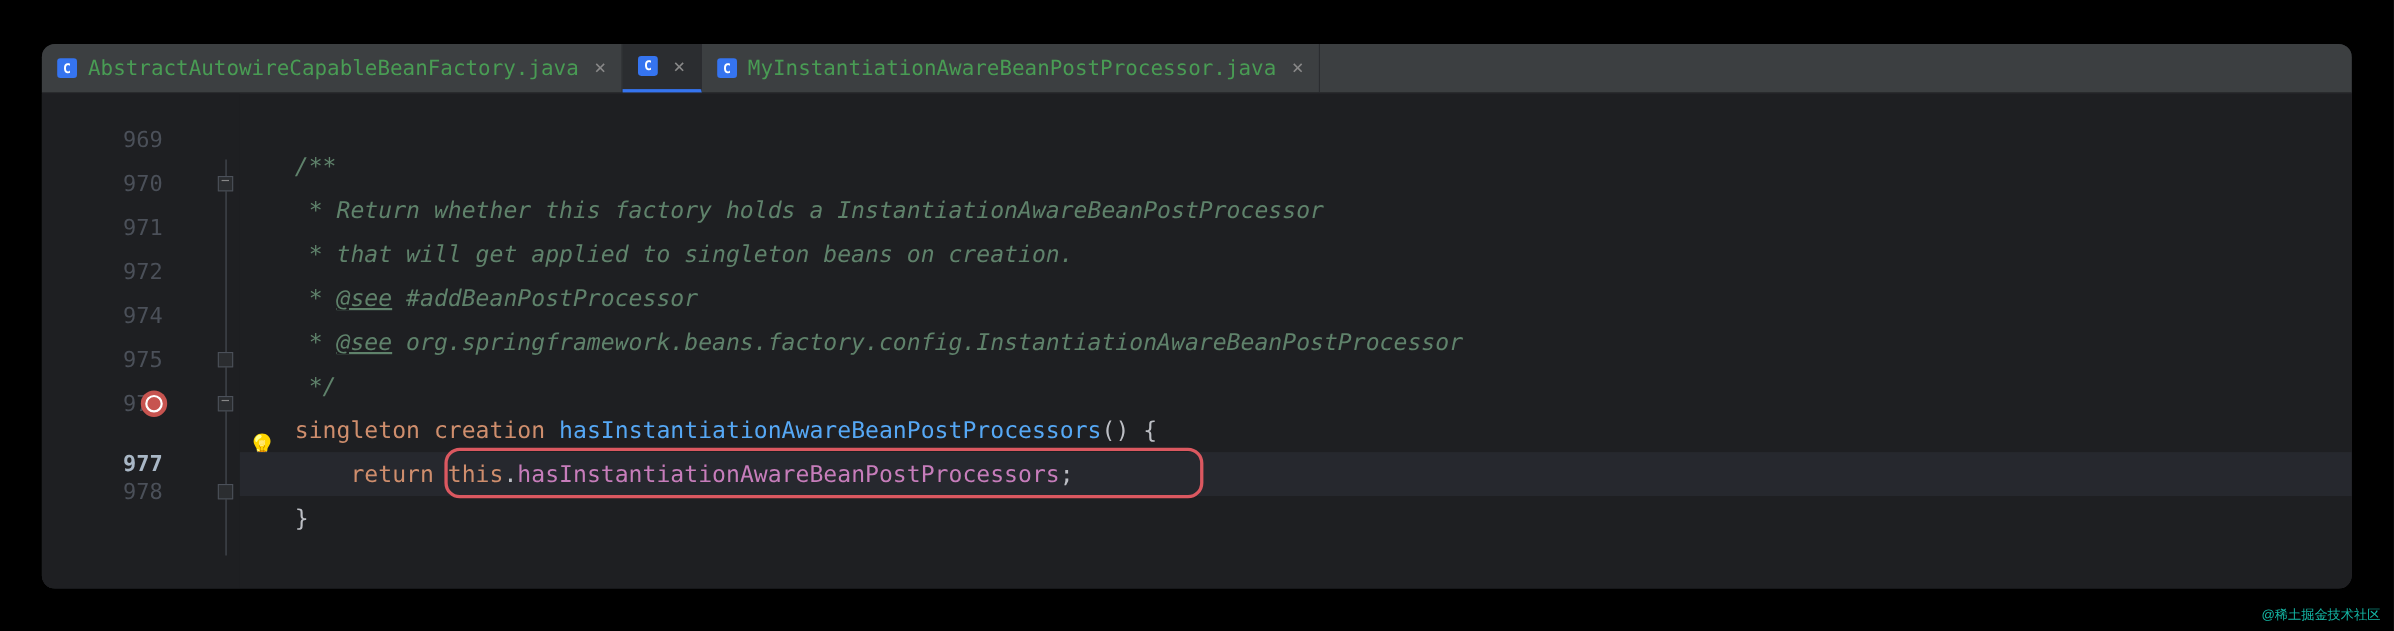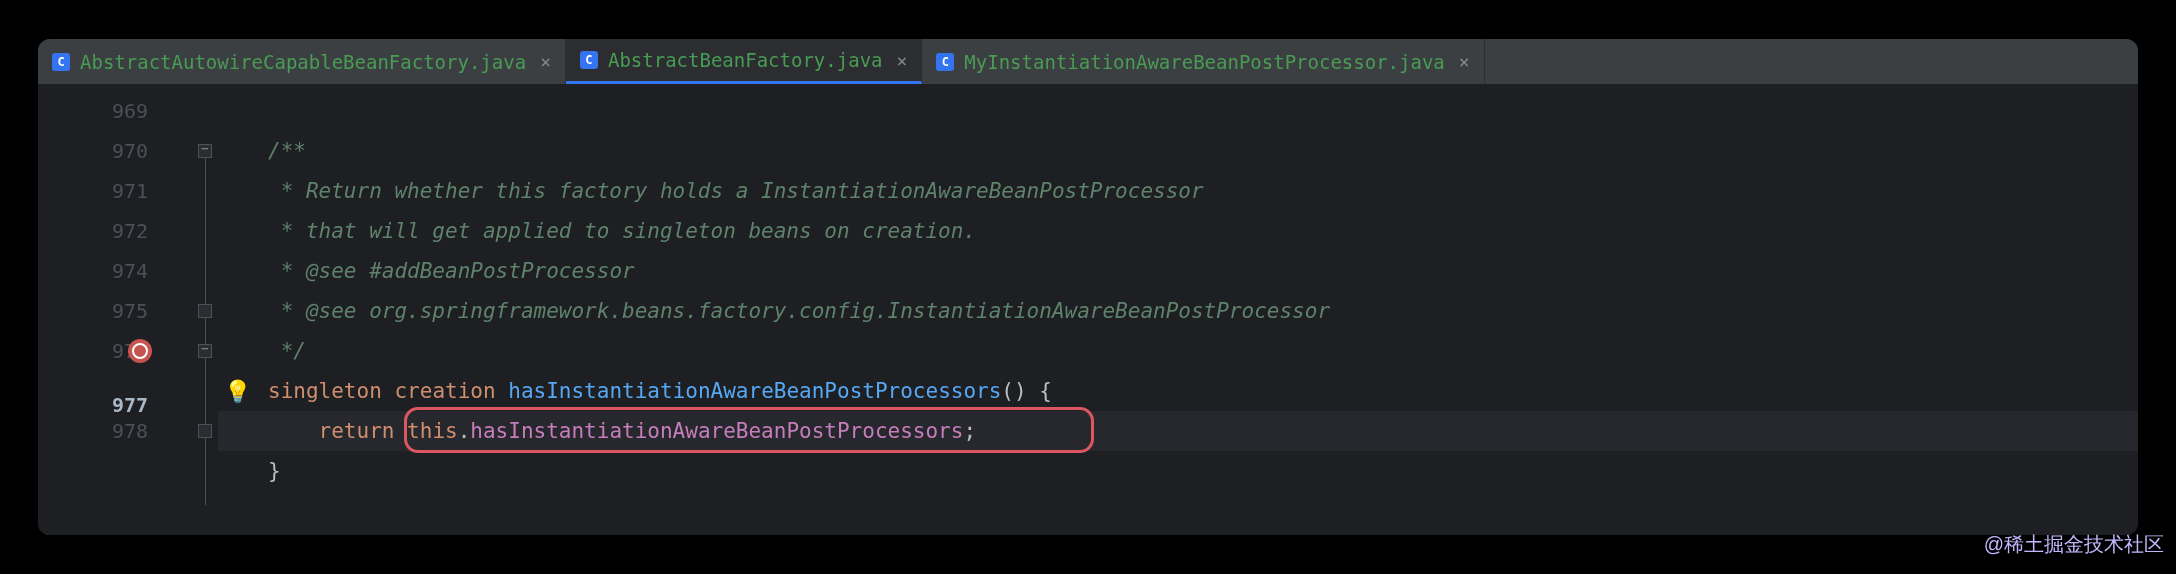--- a/index.html
+++ b/index.html
@@ -57,21 +57,21 @@
       margin-left: 4px;
     }
     .code-area {
       display: flex;
       background: #1E1F22;
       min-height: 450px;
       position: relative;
     }
     .gutter {
       width: 180px;
-      padding-top: 6px;
+      padding-top: 22px;
       background: #1E1F22;
       flex-shrink: 0;
       position: relative;
     }
     .line-row {
       height: 40px;
       display: flex;
       align-items: center;
       justify-content: flex-end;
       padding-right: 70px;
@@ -149,57 +149,56 @@
     .current-line-bg {
       background: #26282E;
       position: absolute;
       left: 0;
       right: 0;
       height: 40px;
       z-index: 0;
     }
     .code-line span { position: relative; z-index: 1; }
     .comment { color: #5F826B; font-style: italic; }
-    .tag-see { color: #5F826B; font-style: italic; }
+    .tag-see { color: #5F826B; font-style: italic; text-decoration: underline; }
     .keyword { color: #CF8E6D; }
     .method-decl { color: #56A8F5; }
     .this-kw { color: #CF8E6D; }
     .field { color: #C77DBB; }
     .brace { color: #BCBEC4; }
     .paren { color: #BCBEC4; }
     .highlight-box {
       position: absolute;
       border: 3px solid #DB5860;
       border-radius: 14px;
       z-index: 2;
       pointer-events: none;
     }
     .watermark {
       position: fixed;
-      bottom: 16px;
+      bottom: 6px;
       right: 12px;
-      color: #c4b5fd;
-      font-size: 20px;
+      color: #14b8a6;
+      font-size: 12px;
       font-family: sans-serif;
     }
   </style>
 </head>
 <body>
 
 <div class="editor-window">
 
   <div class="tabs">
     <div class="tab">
       <span class="file-icon">C</span>
       <span>AbstractAutowireCapableBeanFactory.java</span>
       <span class="close-icon">×</span>
     </div>
     <div class="tab active">
       <span class="file-icon">C</span>
-      <span>AbstractBeanFactory.java</span>
       <span class="close-icon">×</span>
     </div>
     <div class="tab">
       <span class="file-icon">C</span>
       <span>MyInstantiationAwareBeanPostProcessor.java</span>
       <span class="close-icon">×</span>
     </div>
   </div>
 
   <div class="code-area">

